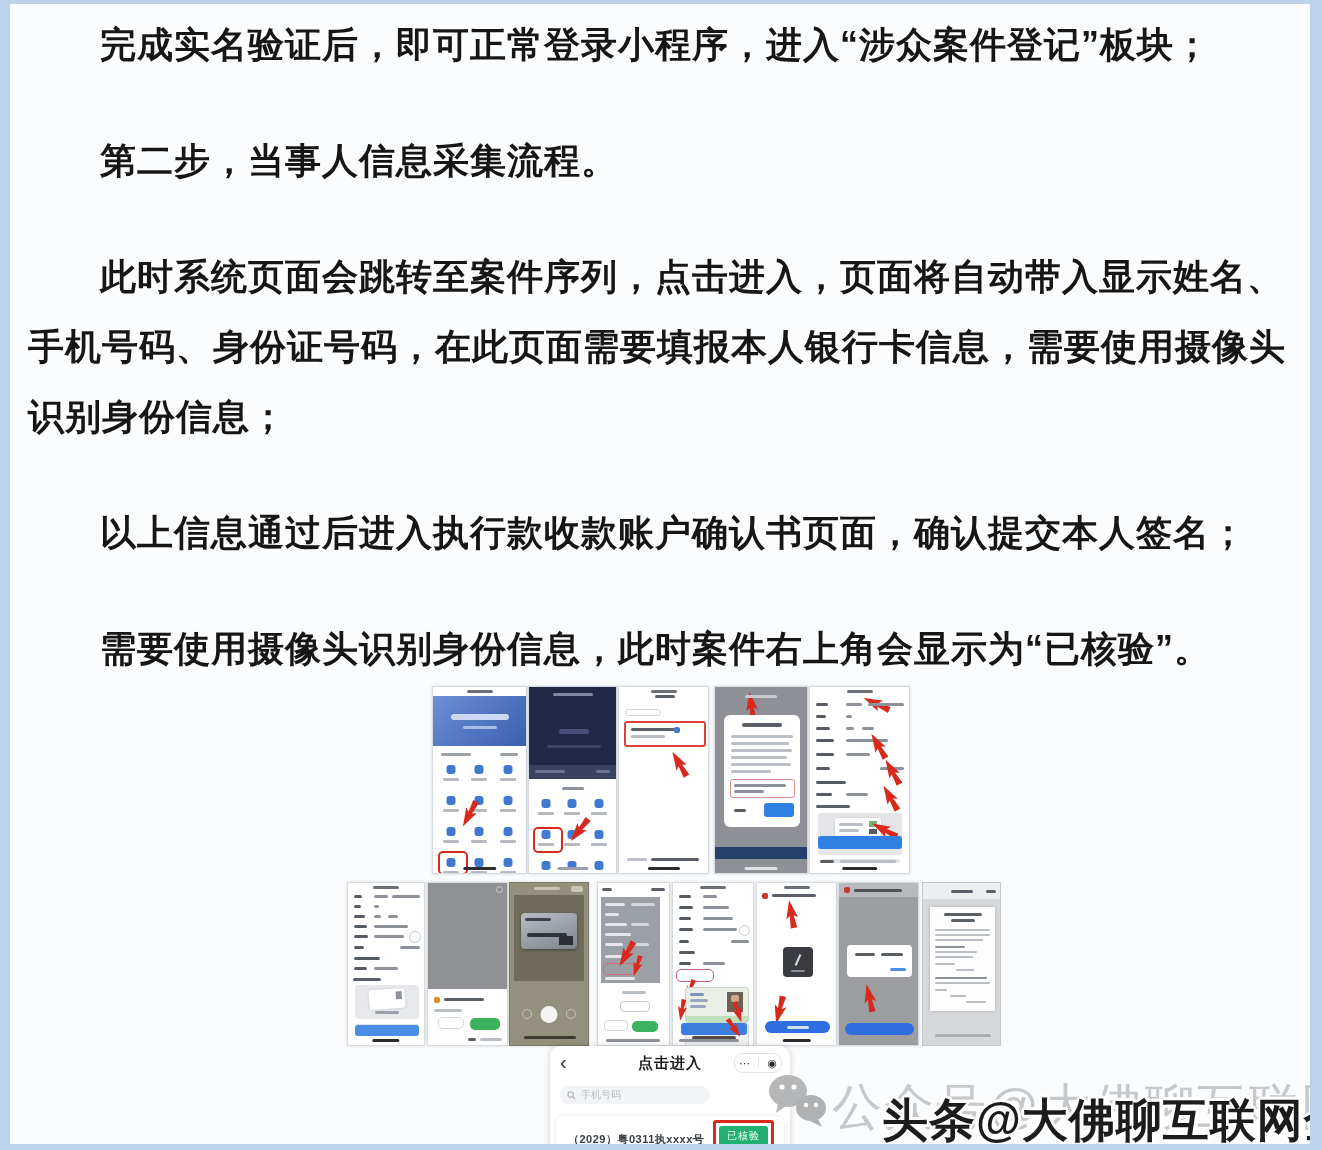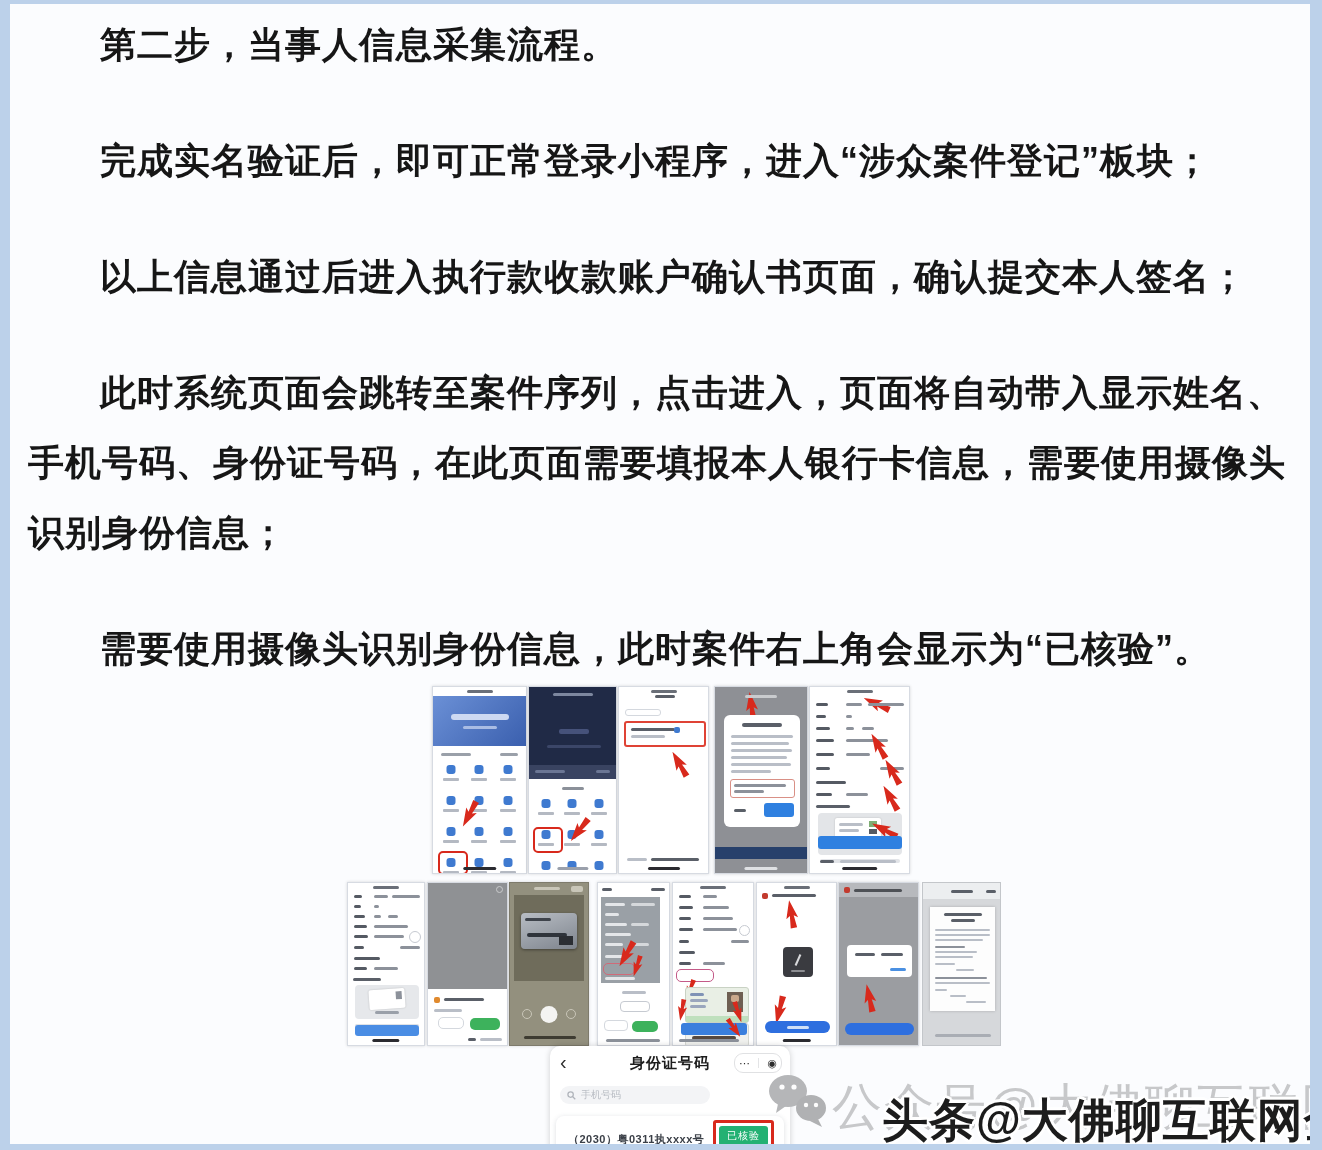--- a/index.html
+++ b/index.html
@@ -49,24 +49,24 @@
   .wm-dark{position:absolute;left:872px;top:1086px;font-size:46px;color:#1c1c1c;font-weight:700;letter-spacing:1px;white-space:nowrap;
            text-shadow:-2px -2px 0 #fff,2px -2px 0 #fff,-2px 2px 0 #fff,2px 2px 0 #fff,0 -3px 0 #fff,0 3px 0 #fff,-3px 0 0 #fff,3px 0 0 #fff;}
   .wx{position:absolute;left:756px;top:1068px;width:64px;height:58px;}
 </style>
 </head>
 <body>
 
 <div class="page">
 
   <div class="article">
+    <p>完成实名验证后，即可正常登录小程序，进入“涉众案件登记”板块；</p>
     <p>第二步，当事人信息采集流程。</p>
-    <p>完成实名验证后，即可正常登录小程序，进入“涉众案件登记”板块；</p>
+    <p>此时系统页面会跳转至案件序列，点击进入，页面将自动带入显示姓名、手机号码、身份证号码，在此页面需要填报本人银行卡信息，需要使用摄像头识别身份信息；</p>
     <p>以上信息通过后进入执行款收款账户确认书页面，确认提交本人签名；</p>
-    <p>此时系统页面会跳转至案件序列，点击进入，页面将自动带入显示姓名、手机号码、身份证号码，在此页面需要填报本人银行卡信息，需要使用摄像头识别身份信息；</p>
     <p>需要使用摄像头识别身份信息，此时案件右上角会显示为“已核验”。</p>
   </div>
 
   <div class="collage">
 
     <div class="ph" style="left:422px;top:682px;width:95px;height:188px">
       <div class="stat"></div>
       <div style="position:absolute;left:0;right:0;top:9px;height:50px;background:linear-gradient(135deg,#6b90d6,#3a5fae)">
         <div class="ln" style="left:18px;top:18px;width:58px;height:6px;background:#cdd9f2;border-radius:3px"></div>
         <div class="ln" style="left:30px;top:30px;width:34px;height:3px;background:#a9bce4"></div>
@@ -491,36 +491,36 @@
         <div class="ln" style="left:5px;top:82px;width:12px;height:2px"></div>
         <div class="ln" style="left:20px;top:88px;width:16px;height:2px"></div>
         <div class="ln" style="left:36px;top:94px;width:20px;height:2px"></div>
       </div>
       <div class="ln" style="left:12px;bottom:8px;width:56px;background:#a9adb4"></div>
     </div>
 
     <div class="caselist">
       <div class="cl-head">
         <span class="cl-back">‹</span>
-        <span class="cl-title">身份证号码</span>
+        <span class="cl-title">点击进入</span>
         <span class="cl-capsule">
           <span>⋯</span>
           <span class="div"></span>
           <span>◉</span>
         </span>
       </div>
       <div class="cl-search">
         <svg class="mag" viewBox="0 0 10 10">
             <circle cx="4" cy="4" r="3" fill="none" stroke="#b0b4bb" stroke-width="1.4"></circle>
             <line x1="6.4" y1="6.4" x2="9.2" y2="9.2" stroke="#b0b4bb" stroke-width="1.4"></line>
           </svg>
         <span>手机号码</span>
       </div>
       <div class="cl-card">
-        <span class="cl-case">（2030）粤0311执xxxx号</span>
+        <span class="cl-case">（2029）粤0311执xxxx号</span>
         <span class="cl-badgebox">
           <span class="cl-badge">已核验</span>
         </span>
 
       </div>
     </div>
   </div>
 
   <svg class="wx" viewBox="0 0 64 58">
     <ellipse cx="22" cy="19" rx="19" ry="16" fill="#b5b6b8"></ellipse>

